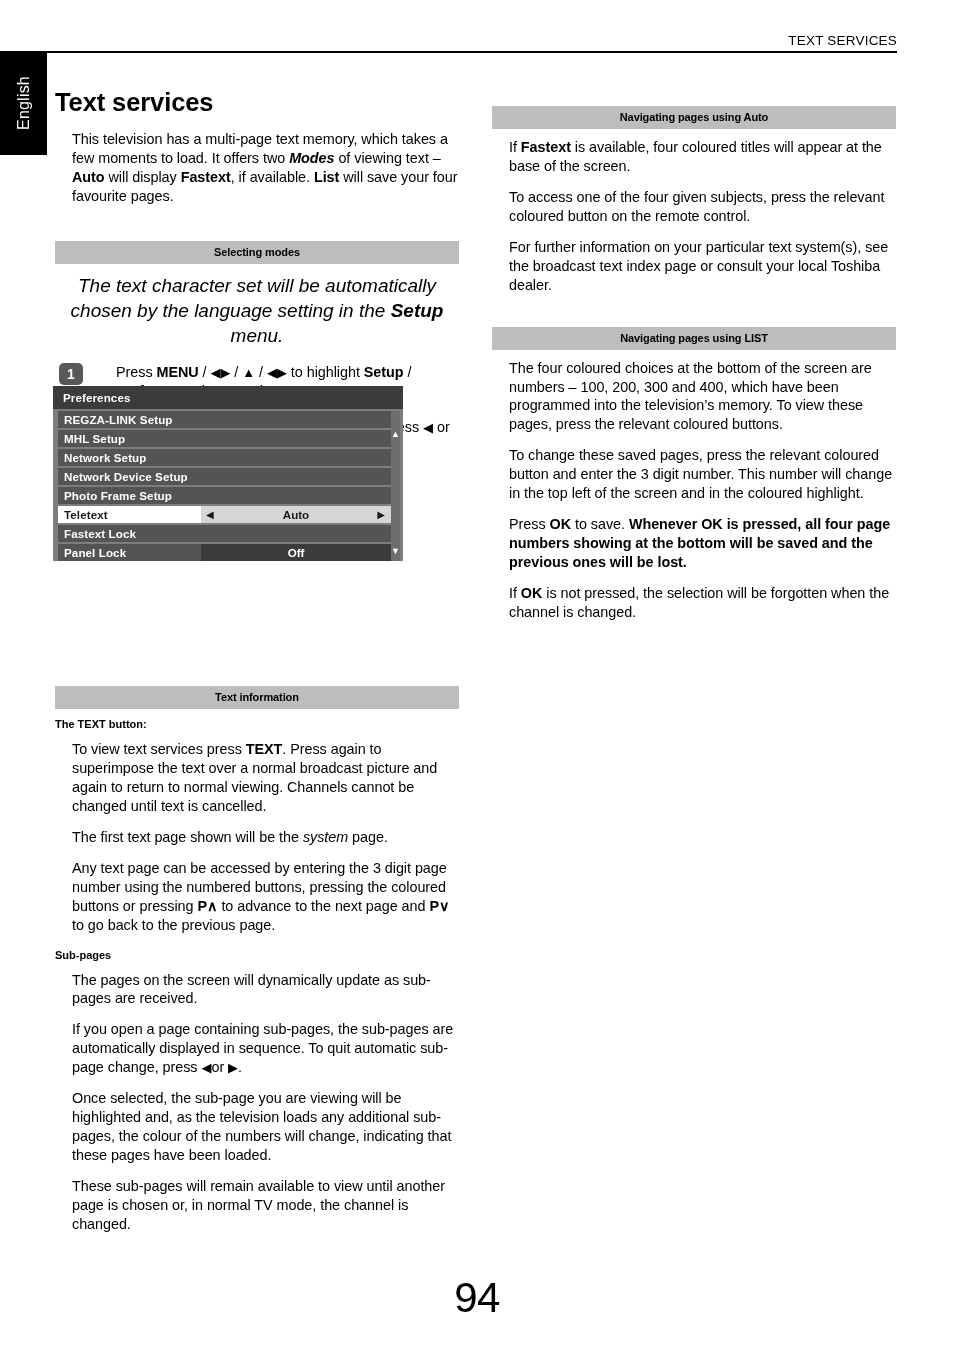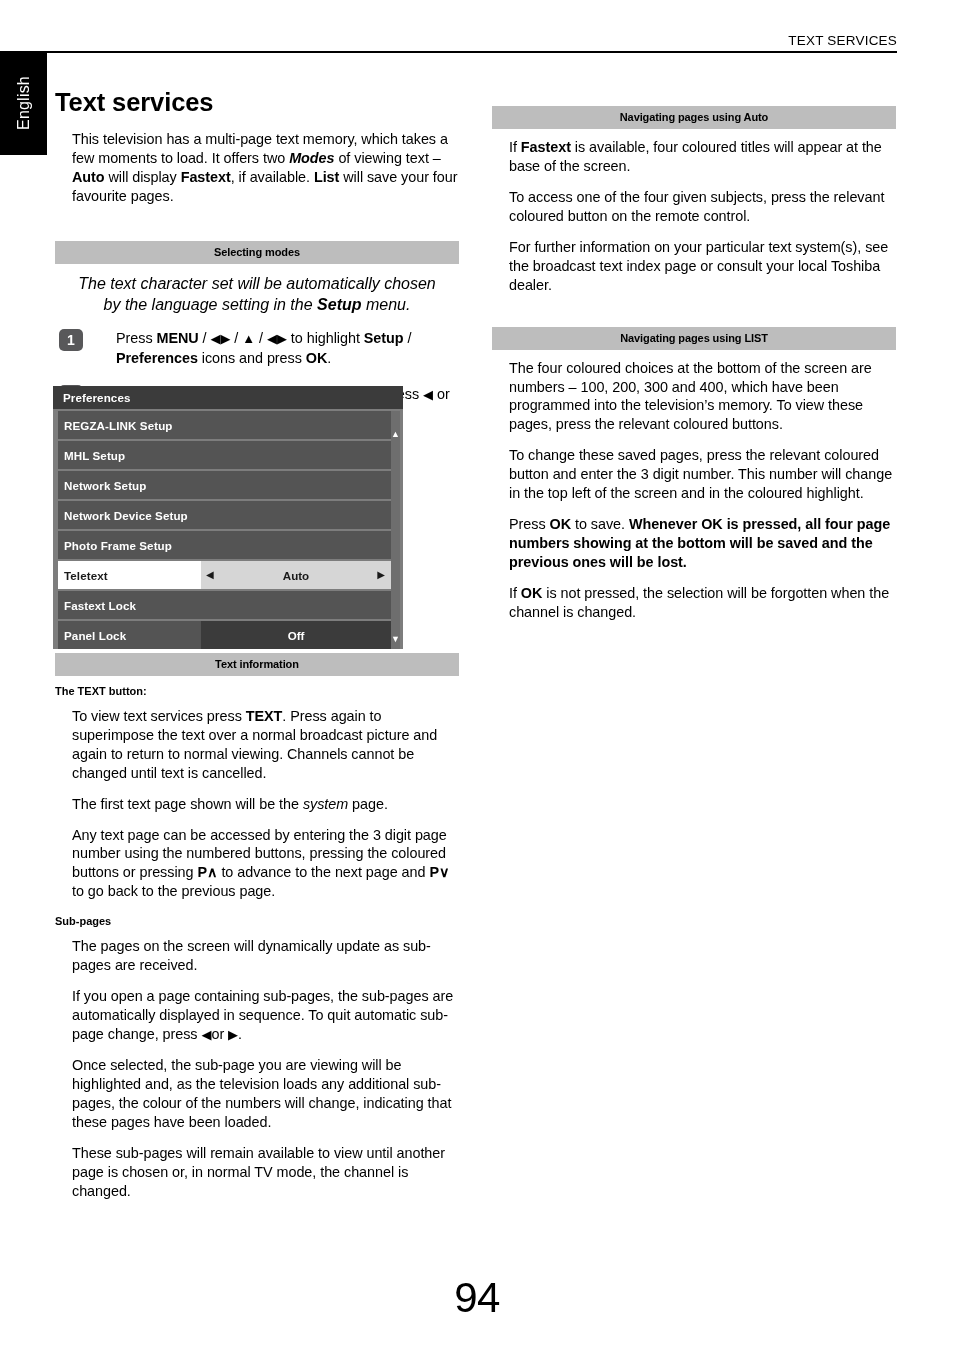--- a/index.html
+++ b/index.html
@@ -90,21 +90,21 @@
     background: #bdbdbd;
     text-align: center;
     font-size: 11px;
     font-weight: bold;
     padding: 5px 0 6px 0;
     margin: 0 0 9px 0;
     letter-spacing: -0.1px;
   }
 
   p.caption-italic {
-    font-size: 16px;
+    font-size: 19px;
     font-style: italic;
     text-align: center;
     line-height: 1.33;
     margin: 0 0 14px 0;
     padding: 0 14px;
   }
   p.caption-italic b { font-style: italic; }
 
   
   .step {
@@ -160,21 +160,21 @@
     padding: 5px 0 5px 10px;
     letter-spacing: 0.1px;
   }
   #osd-menu .osd-body {
     position: relative;
     padding: 2px 0 0 0;
   }
   .osd-row {
     position: relative;
     display: flex;
-    height: 28px;
+    height: 17px;
     margin: 0 12px 2px 5px;
     background: #545454;
     align-items: center;
   }
   .osd-row .osd-label {
     color: #ffffff;
     font-size: 11.6px;
     font-weight: bold;
     padding-left: 6px;
     flex: 0 0 137px;

